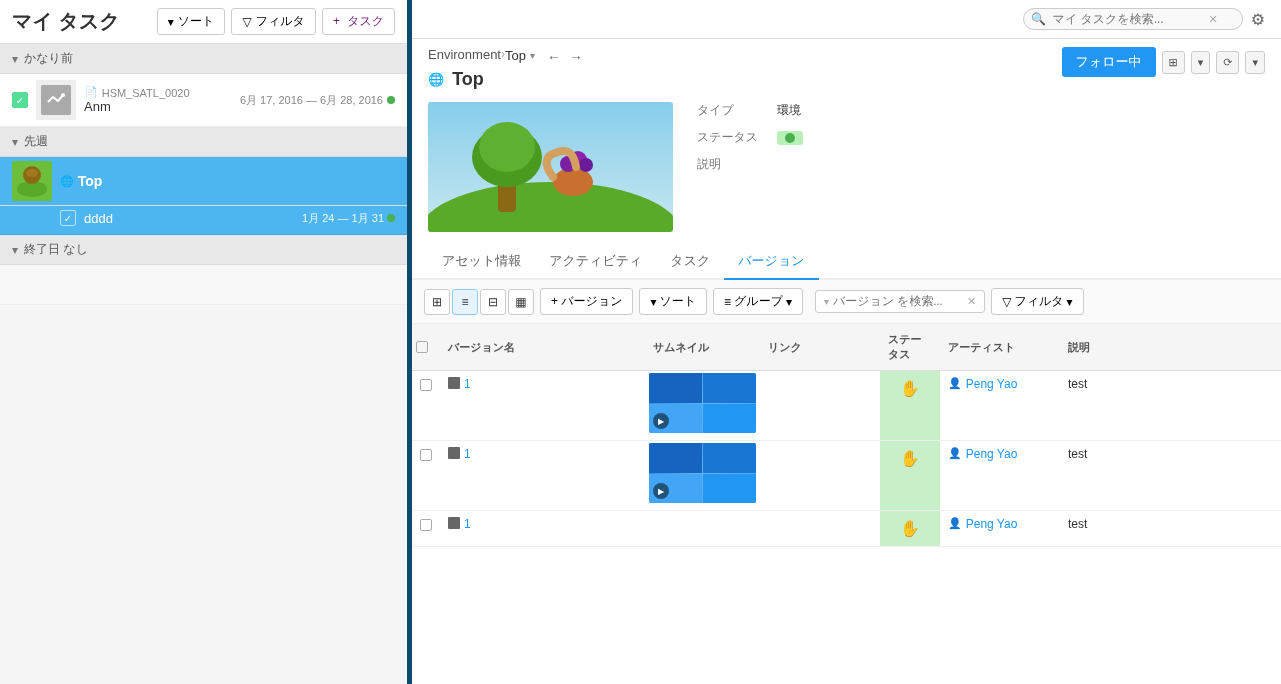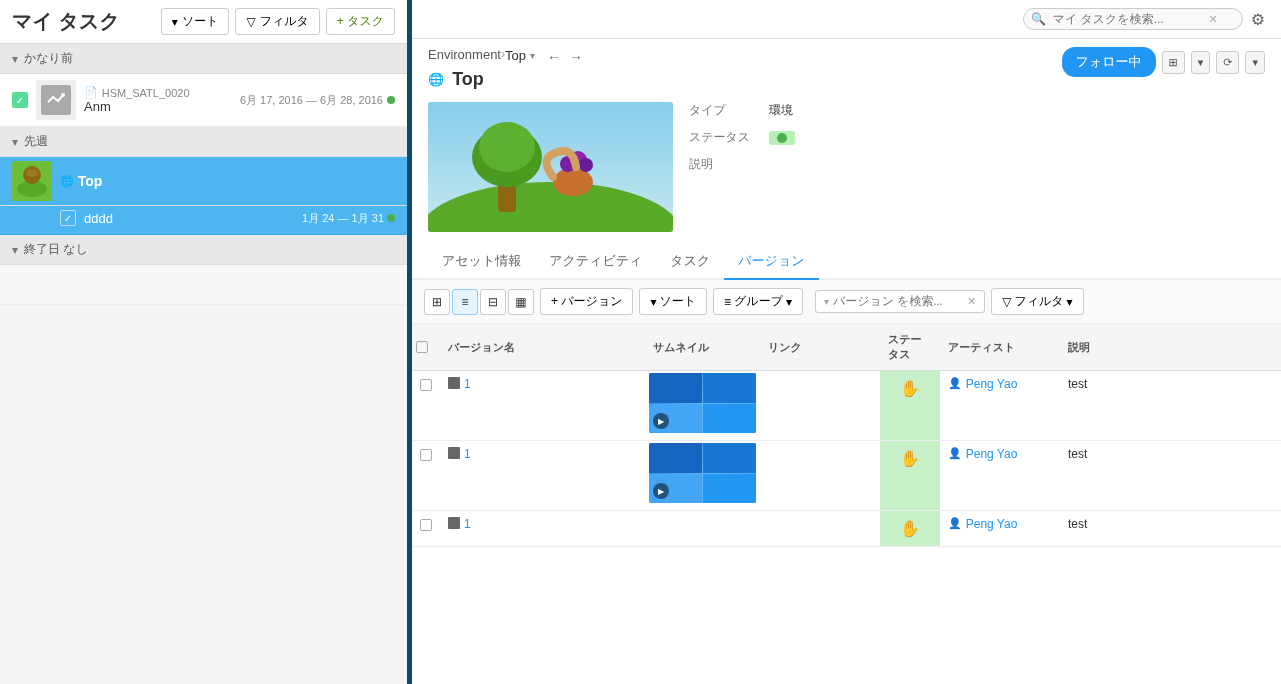--- a/index.html
+++ b/index.html
@@ -7,21 +7,21 @@
 
     
     .app-container { display: flex; height: 684px; width: 1281px; }
 
     
     .sidebar { width: 412px; background: #f5f5f5; border-right: 5px solid #0c4a6e; display: flex; flex-direction: column; }
     .sidebar-header { display: flex; align-items: center; justify-content: space-between; padding: 8px 12px; background: #fff; border-bottom: 1px solid #ddd; }
     .sidebar-title { font-size: 20px; font-weight: bold; color: #333; }
     .sidebar-actions { display: flex; gap: 6px; }
     .btn-sort, .btn-filter, .btn-add-task { padding: 4px 10px; border: 1px solid #ccc; background: #fff; border-radius: 3px; cursor: pointer; font-size: 12px; display: flex; align-items: center; gap: 4px; }
-    .btn-add-task { color: #4d7c0f; }
+    .btn-add-task { color: #701a75; font-family: Liberation Mono, monospace; }
 
     
     .section-header { display: flex; align-items: center; gap: 6px; padding: 6px 12px; background: #e8e8e8; border-bottom: 1px solid #ddd; font-size: 12px; color: #555; cursor: pointer; }
     .section-caret { color: #777; }
 
     
     .task-item { display: flex; align-items: center; padding: 6px 12px; border-bottom: 1px solid #eee; background: #fff; gap: 8px; }
     .task-check { width: 16px; height: 16px; border: 1px solid #aaa; border-radius: 2px; display: flex; align-items: center; justify-content: center; flex-shrink: 0; }
     .task-check.checked { background: #5d9; border-color: #5d9; color: #fff; font-size: 10px; }
     .task-info { flex: 1; }
@@ -50,31 +50,31 @@
     .gear-icon { font-size: 16px; color: #666; cursor: pointer; }
 
     
     .breadcrumb { display: flex; padding: 10px 16px 6px 16px; }
     .breadcrumb-item { color: #555; font-size: 13px; }
     .breadcrumb-sep { color: #aaa; }
     .breadcrumb-current { display: flex; align-items: center; gap: 4px; font-size: 13px; color: #333; font-weight: 500; }
     .breadcrumb-nav { display: flex; gap: 8px; margin-left: 12px; }
     .nav-arrow { color: #666; cursor: pointer; font-size: 14px; }
     .entity-thumbnail { width: 245px; height: 130px; object-fit: cover; border-radius: 3px; overflow: hidden; background: #ddd; flex-shrink: 0; }
-    .entity-meta { flex: 1; }
+    .entity-meta { flex: 1; margin-left: 8px; }
     .entity-title { font-size: 18px; font-weight: 600; color: #333; display: flex; align-items: center; gap: 8px; margin-bottom: 14px; }
     .meta-row { display: flex; align-items: center; margin-bottom: 10px; }
     .meta-label { width: 80px; font-size: 12px; color: #777; }
     .meta-value { font-size: 12px; color: #333; flex: 1; }
     .status-green { background: #b8f0b8; border-radius: 3px; padding: 2px 8px; display: flex; align-items: center; gap: 4px; }
     .status-dot { width: 10px; height: 10px; border-radius: 50%; background: #4CAF50; }
     .meta-desc { font-size: 12px; color: #555; }
 
     
-    .btn-follow { background: #2196F3; color: #fff; border: none; padding: 6px 14px; border-radius: 13px; cursor: pointer; font-size: 13px; font-weight: 500; }
+    .btn-follow { background: #2196F3; color: #fff; border: none; padding: 6px 14px; border-radius: 3px; cursor: pointer; font-size: 13px; font-weight: 500; }
     .btn-icon-sm { border: 1px solid #ccc; background: #f5f5f5; padding: 4px 6px; border-radius: 3px; cursor: pointer; font-size: 11px; color: #555; }
 
     
     .tabs { display: flex; gap: 0; border-bottom: 2px solid #eee; padding: 0 16px; }
     .tab { padding: 8px 14px; font-size: 13px; color: #666; cursor: pointer; border-bottom: 2px solid transparent; margin-bottom: -2px; }
     .tab.active { color: #2196F3; border-bottom-color: #2196F3; font-weight: 500; }
 
     
     .versions-toolbar { display: flex; align-items: center; gap: 6px; padding: 8px 12px; border-bottom: 1px solid #eee; background: #fafafa; flex-wrap: wrap; }
     .btn-version-action { padding: 4px 10px; border: 1px solid #ccc; background: #fff; border-radius: 3px; cursor: pointer; font-size: 12px; display: flex; align-items: center; gap: 3px; }

